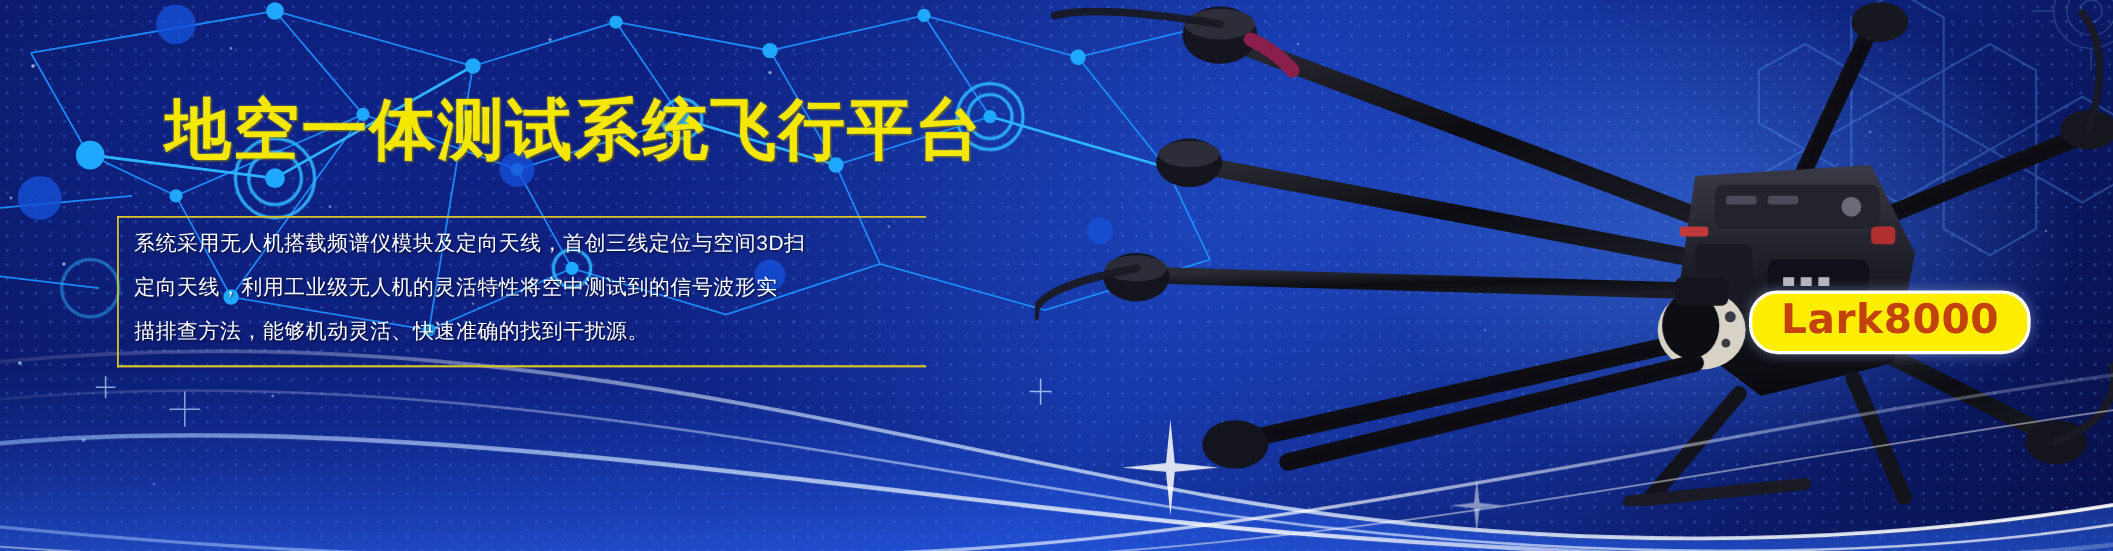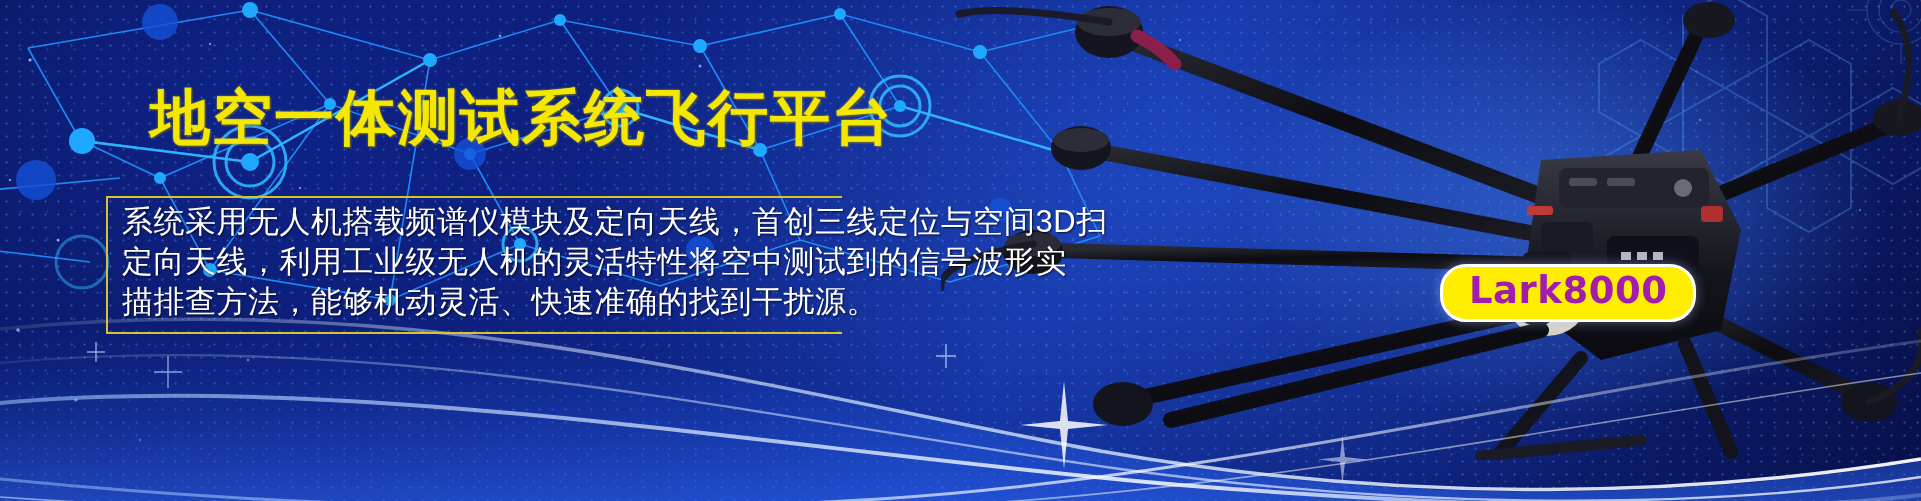--- a/index.html
+++ b/index.html
@@ -58,35 +58,35 @@
   .textbox{
     position:absolute;left:106px;top:196px;
     width:736px;height:138px;
     border:2px solid #d8c42a;
     border-right:none;
     box-sizing:border-box;
     padding:4px 0 0 14px;
   }
   .textbox .line{
     color:#ffffff;
-    font-size:31px;
+    font-size:19px;
     line-height:40px;
     white-space:nowrap;
     letter-spacing:.5px;
     text-shadow:1px 1px 2px rgba(0,0,10,.75);
   }
 
   
   .badge{
-    position:absolute;left:1440px;top:264px;
+    position:absolute;left:1590px;top:264px;
     padding:5px 26px 8px 26px;
     background:#ffee00;
     border:3px solid #ffffff;
     border-radius:26px;
-    color:#a21caf;
+    color:#c2410c;
     font-size:37px;
     font-weight:700;
     letter-spacing:.5px;
     line-height:1.05;
     box-shadow:0 0 12px rgba(180,200,255,.45);
     font-family:"DejaVu Sans","Liberation Sans",sans-serif;
     text-align:center;
   }
 </style>
 </head>

